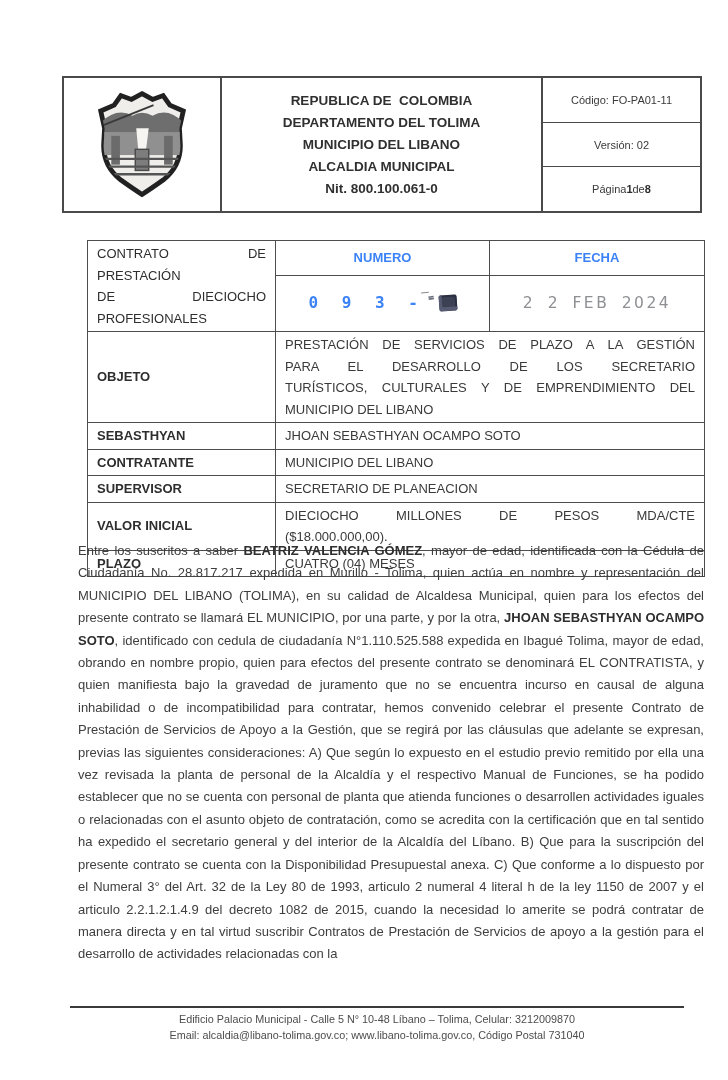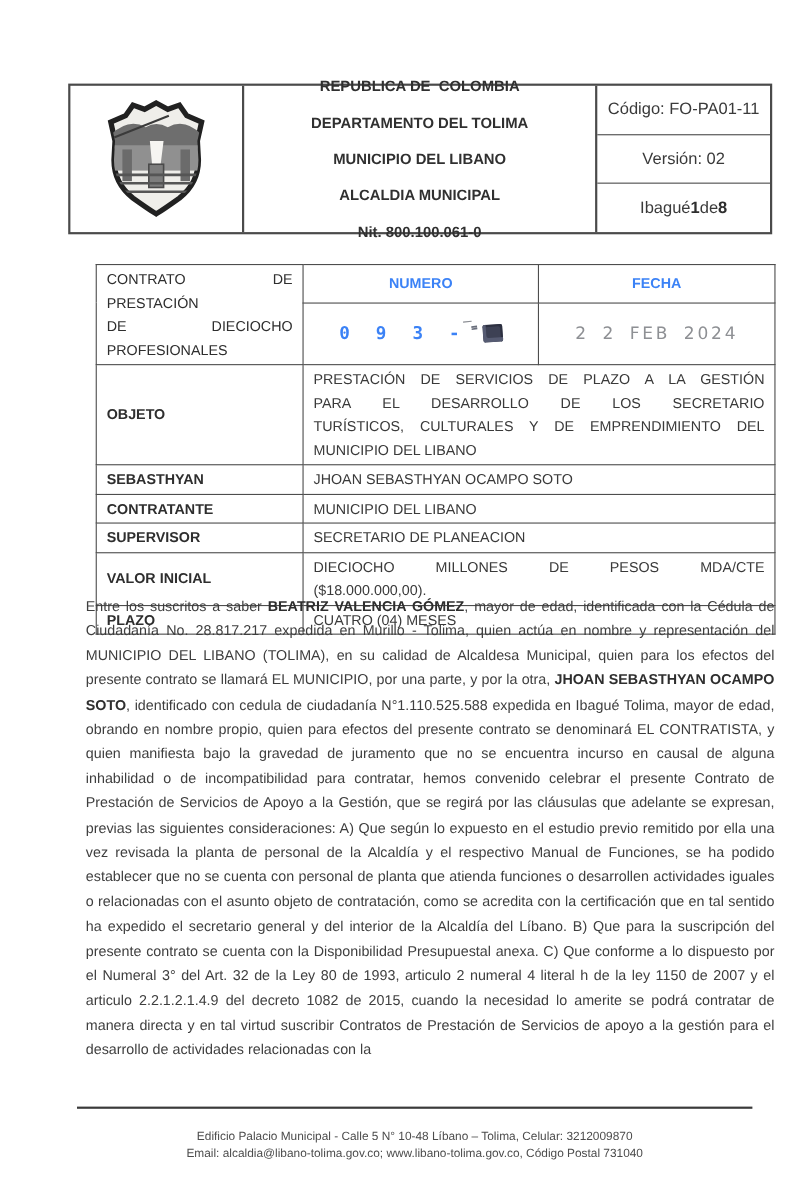--- a/index.html
+++ b/index.html
@@ -15,27 +15,27 @@
     position:absolute; left:62px; top:76px; width:640px; height:137px;
     border:2px solid #4a4a4a; display:flex; background:#fff;
   }
   .logo-cell {
     width:158px; border-right:2px solid #4a4a4a;
     display:flex; align-items:center; justify-content:center;
   }
   .center-cell {
     flex:1; border-right:2px solid #4a4a4a;
     display:flex; flex-direction:column; justify-content:center; align-items:center;
-    gap:14px;
+    gap:3px;
   }
   .center-line { white-space:pre; font-weight:bold; font-size:13.5px; color:#303030; line-height:19px; }
   .right-cell { width:157px; display:flex; flex-direction:column; }
   .right-row {
     flex:1; display:flex; align-items:center; justify-content:center;
-    font-size:15px; color:#3a3a3a; border-bottom:1.5px solid #4a4a4a;
+    font-size:11px; color:#3a3a3a; border-bottom:1.5px solid #4a4a4a;
   }
   .right-row:last-child { border-bottom:none; }
 
   
   table.contract {
     position:absolute; left:87px; top:240px; width:618px;
     border-collapse:collapse; font-size:13px; color:#3a3a3a;
     table-layout:fixed;
   }
   table.contract td {
@@ -76,21 +76,21 @@
 
   
   .body-par {
     position:absolute; left:78px; top:540px; width:626px;
     font-size:13px; line-height:22.4px; text-align:justify; color:#3e3e3e;
   }
 
   
   .footer {
     position:absolute; left:70px; top:1006px; width:614px;
-    border-top:2px solid #3a3a3a; padding-top:18px; text-align:center;
+    border-top:2px solid #3a3a3a; padding-top:4px; text-align:center;
   }
   .footer div { font-size:10.8px; color:#4c4c4c; line-height:15.5px; }
 </style>
 </head>
 <body>
 
 <div class="header-table">
   <div class="logo-cell">
     <svg width="96" height="112" viewBox="0 0 100 115">
       <defs>
@@ -117,21 +117,21 @@
     <div class="center-line">REPUBLICA DE  COLOMBIA</div>
     <div class="center-line">DEPARTAMENTO DEL TOLIMA</div>
     <div class="center-line">MUNICIPIO DEL LIBANO</div>
     <div class="center-line">ALCALDIA MUNICIPAL</div>
     <div class="center-line">Nit. 800.100.061-0</div>
   </div>
   <div class="right-cell">
     <div class="right-row">Código: FO-PA01-11</div>
     <div class="right-row">Versión: 02</div>
     <div class="right-row">
-        <span>Ibagué </span>
+        <span>Página </span>
         <span class="b">1</span>
         <span> de </span>
         <span class="b">8</span>
       </div>
   </div>
 </div>
 
 <table class="contract">
   <colgroup>
       <col style="width:188px">

